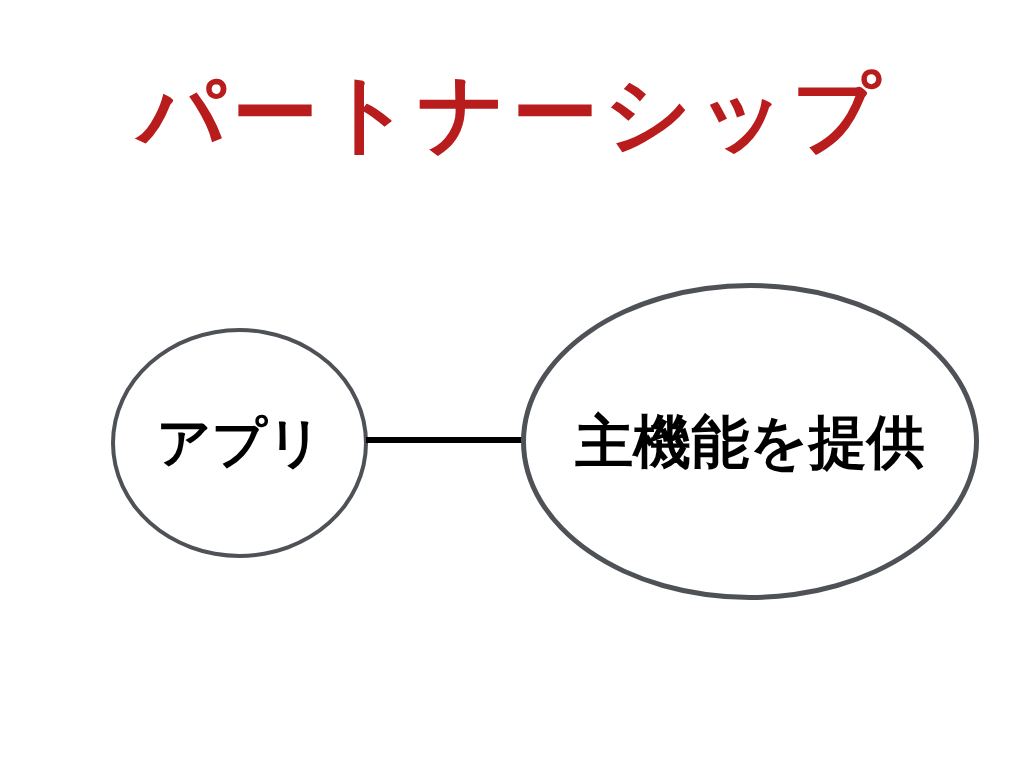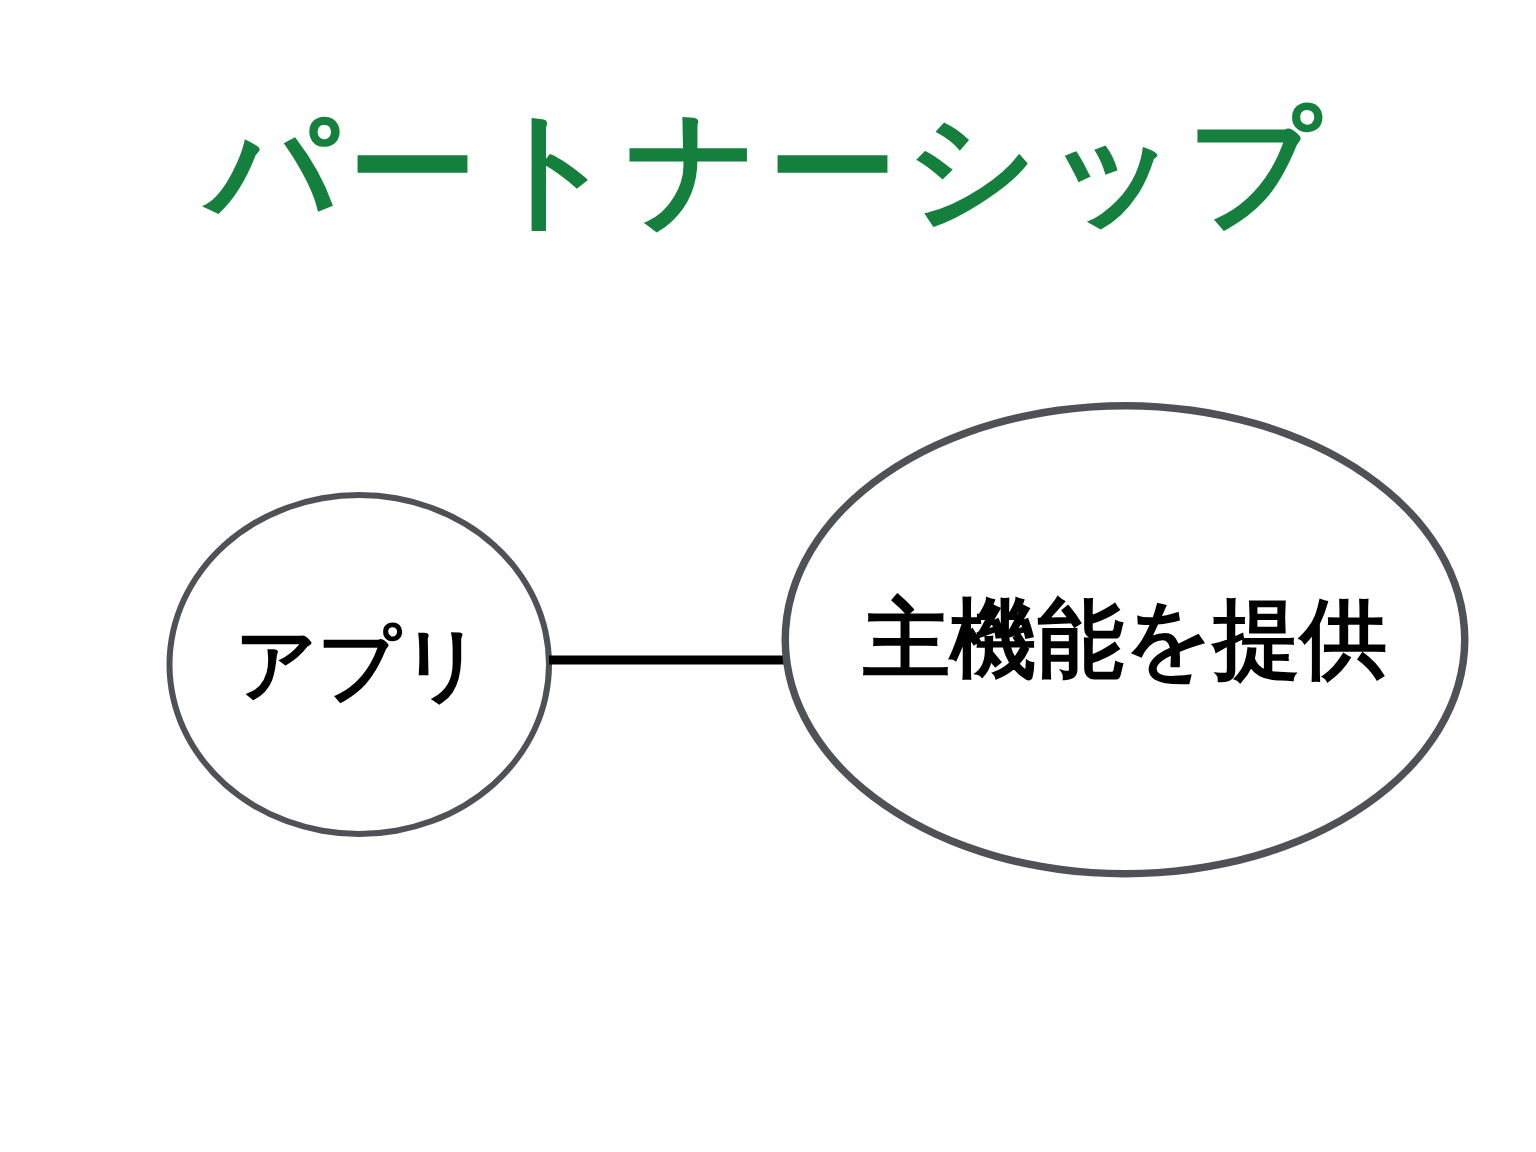--- a/index.html
+++ b/index.html
@@ -18,21 +18,21 @@
   .slide-title {
     position: absolute;
     top: 64px;
     left: 0;
     width: 1024px;
     margin: 0;
     text-align: center;
     font-size: 86px;
     font-weight: bold;
     letter-spacing: 6px;
-    color: #15803d;
+    color: #b91c1c;
     line-height: 1.15;
   }
   .node {
     position: absolute;
     box-sizing: border-box;
     border-radius: 50%;
     background: #ffffff;
     display: flex;
     align-items: center;
     justify-content: center;
@@ -43,21 +43,21 @@
   .node-app {
     left: 111px;
     top: 328px;
     width: 257px;
     height: 230px;
     border: 4px solid #4e5257;
     font-size: 54px;
   }
   .node-sdk {
     left: 521px;
-    top: 268px;
+    top: 283px;
     width: 458px;
     height: 317px;
     border: 5px solid #4e5257;
     font-size: 58px;
     line-height: 92px;
     flex-direction: column;
   }
   .connector {
     position: absolute;
     left: 366px;

